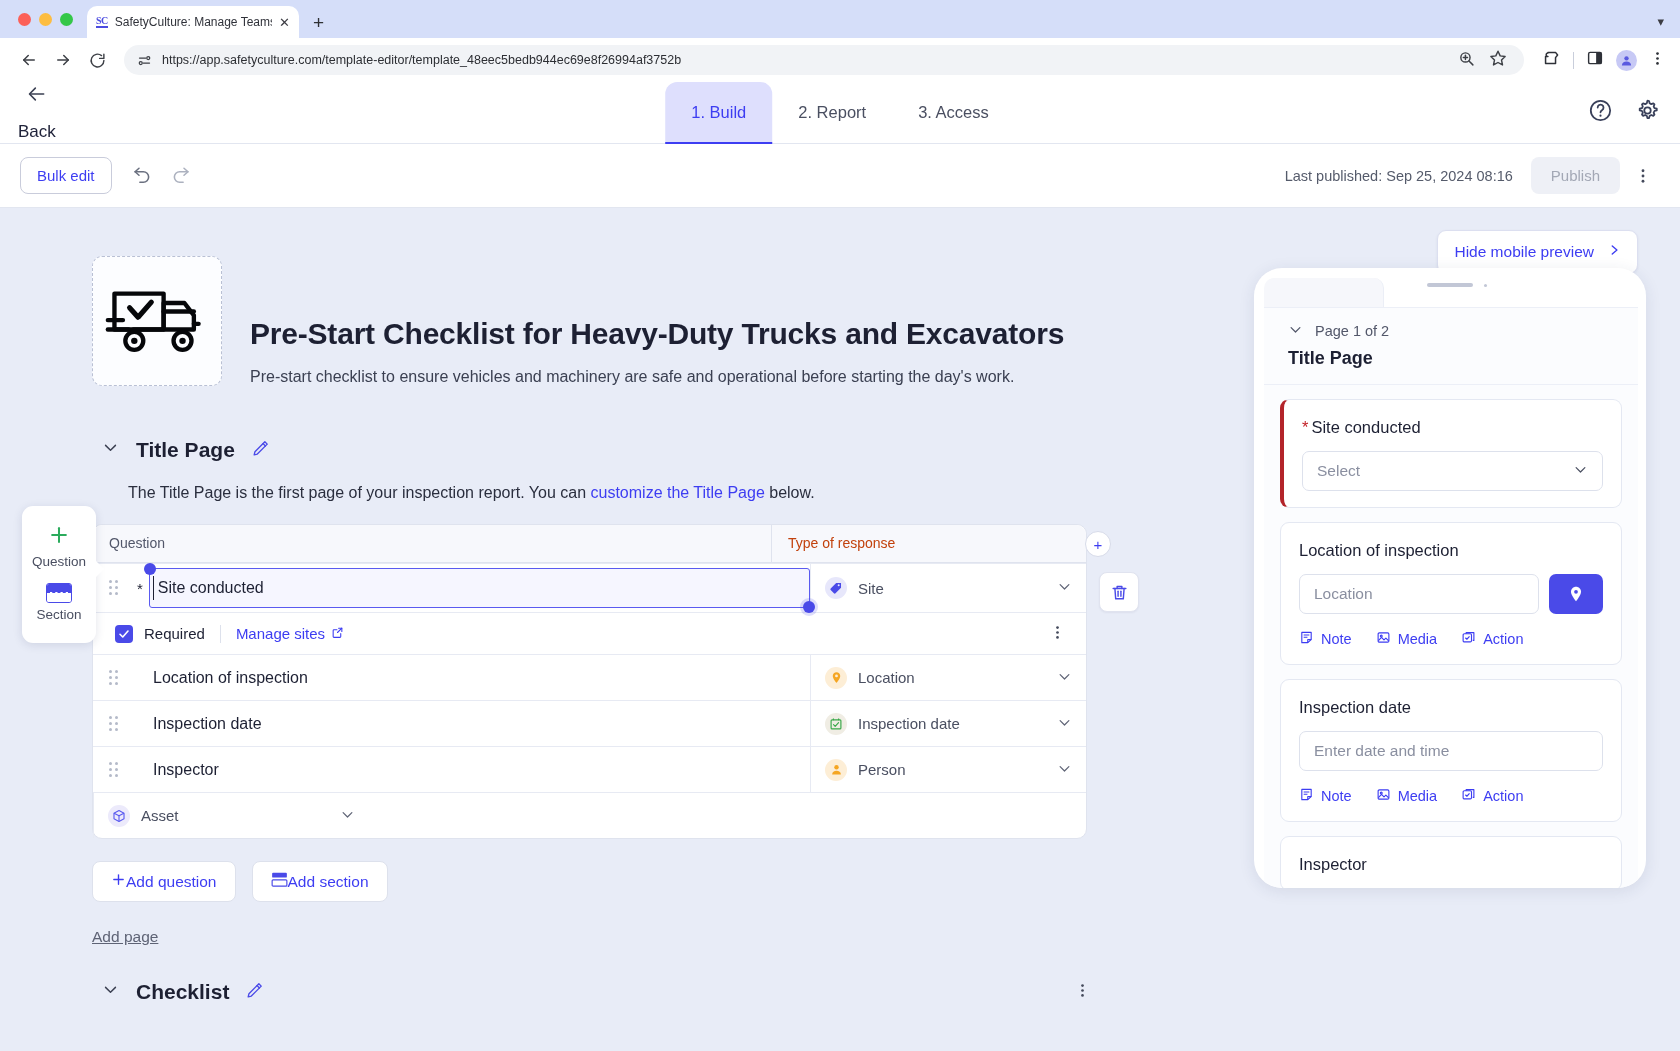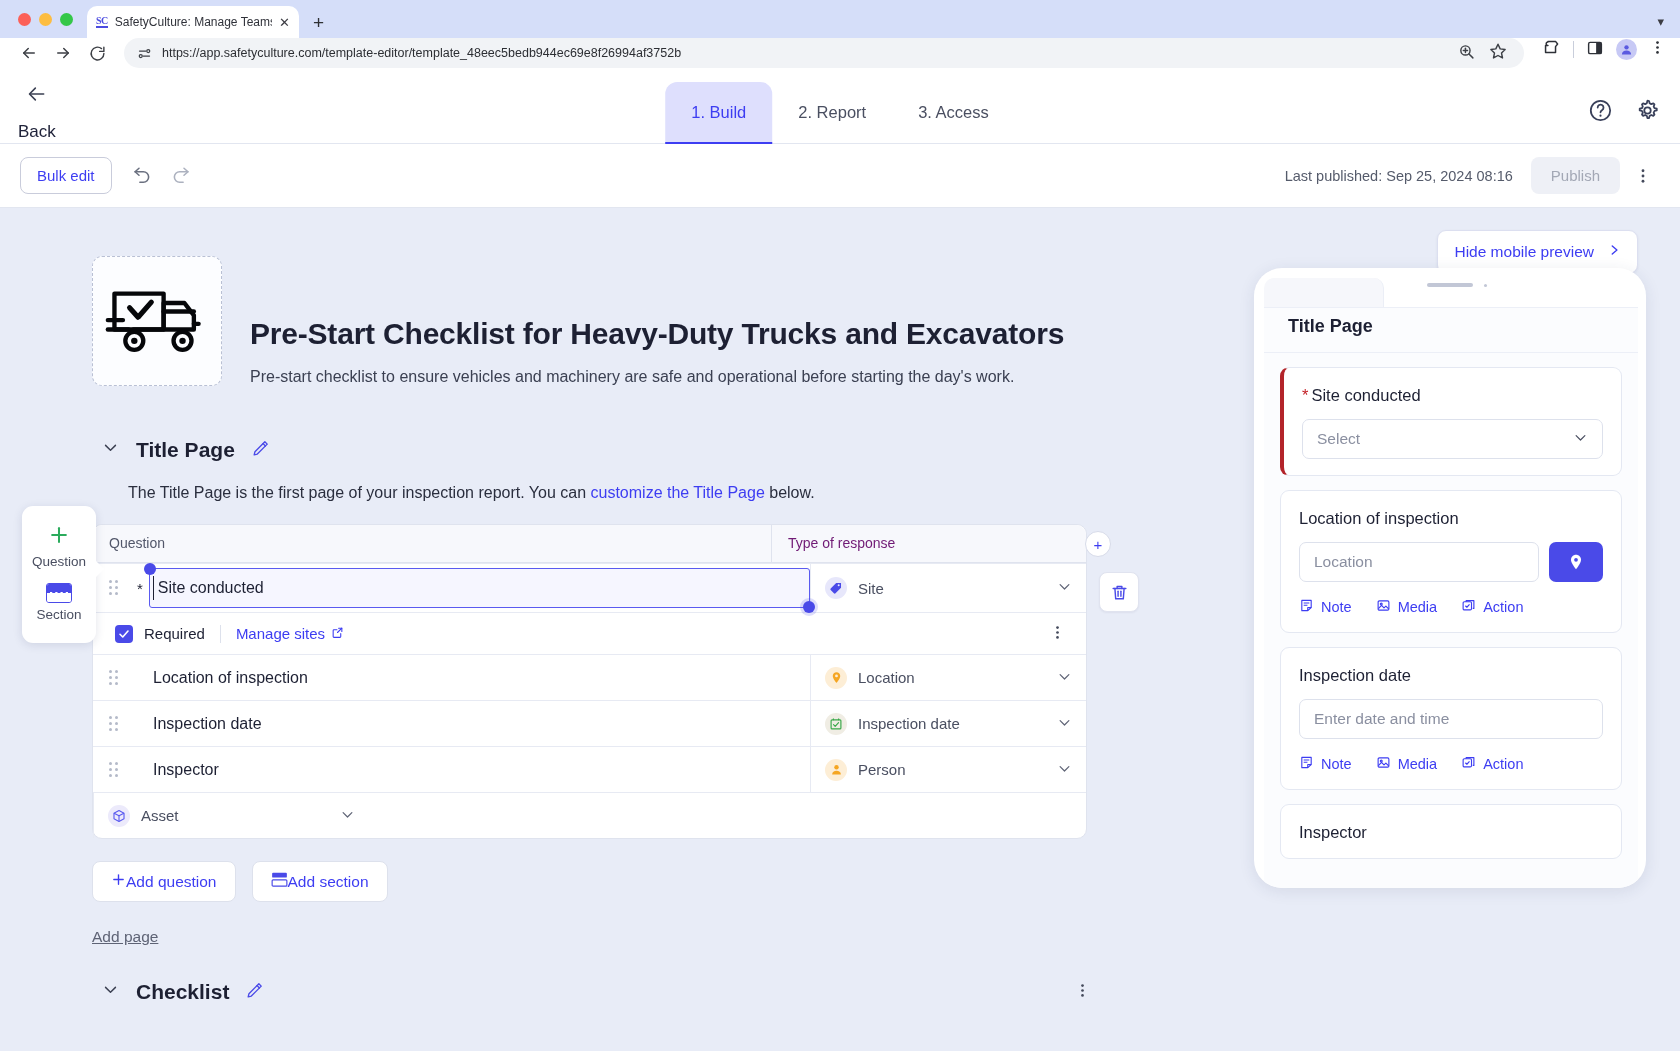--- a/index.html
+++ b/index.html
@@ -43,21 +43,21 @@
     font-size: 19px; color: #2e3034; line-height: 1;
     cursor: pointer; font-weight: 300;
   }
   .win-chevron {
     position: absolute; right: 16px; bottom: 9px;
     font-size: 13px; color: #3c3c43;
   }
 
   .toolbar {
     height: 44px; background: #fff;
-    display: flex; align-items: flex-start; padding: 0 14px; gap: 4px;
+    display: flex; align-items: center; padding: 0 14px; gap: 4px;
   }
   .nav-btn {
     width: 30px; height: 30px; display: flex; align-items: center;
     justify-content: center; font-size: 17px; color: #3c3f45; cursor: pointer;
   }
   .omnibox {
     flex: 1; height: 30px; background: #f1f3f6; border-radius: 16px;
     display: flex; align-items: center; padding: 0 13px; gap: 10px;
     margin: 0 8px; position: relative;
   }
@@ -167,21 +167,21 @@
   .qtable {
     margin: 22px 0 0 0; width: 995px; background: #fff;
     border: 1px solid #dfe3ee; border-radius: 10px; position: relative;
   }
   .qt-header {
     display: flex; height: 38px; background: #f7f8fc;
     border-bottom: 1px solid #dfe3ee; border-radius: 10px 10px 0 0;
   }
   .qt-h-q { flex: 1; padding: 10px 0 0 16px; font-size: 14px; color: #52576a; }
   .qt-h-r {
-    width: 315px; padding: 10px 0 0 16px; font-size: 14px; color: #701a75;
+    width: 315px; padding: 10px 0 0 16px; font-size: 14px; color: #c2410c;
     border-left: 1px solid #dfe3ee;
   }
   .add-col-btn {
     position: absolute; right: -25px; top: 6px;
     width: 26px; height: 26px; border-radius: 50%; background: #fff;
     border: 1px solid #d7dbe9; display: flex; align-items: center;
     justify-content: center; color: #3d3df2; font-size: 15px; cursor: pointer;
   }
 
   .qrow { display: flex; min-height: 46px; border-top: 1px solid #e7eaf3; }
@@ -836,20 +836,28 @@
         </div>
       <div class="rail-lbl">Section</div>
     </div>
   </div>
 
   <div class="phone-shell">
     <div class="phone-tabtop"></div>
     <div class="phone-notch"></div>
 
     <div class="phone-body">
+      <div class="pg-row">
+        <span>
+          <svg width="15" height="15" viewBox="0 0 24 24" fill="none" stroke="#52576a" stroke-width="2" stroke-linecap="round" stroke-linejoin="round">
+              <polyline points="5 9 12 16 19 9"></polyline>
+            </svg>
+        </span>
+        <span>Page 1 of 2</span>
+      </div>
       <div class="pg-title">Title Page</div>
 
       <div class="pv-list">
 
         <div class="pv-card req">
           <div class="pv-q">
             <span class="star">*</span><span>Site conducted</span>
           </div>
           <div class="pv-select">
             <span>Select</span>

